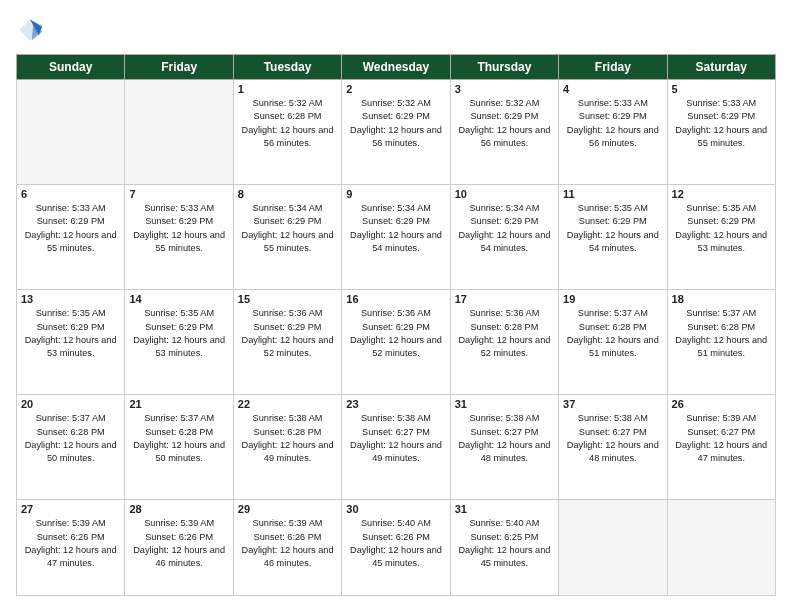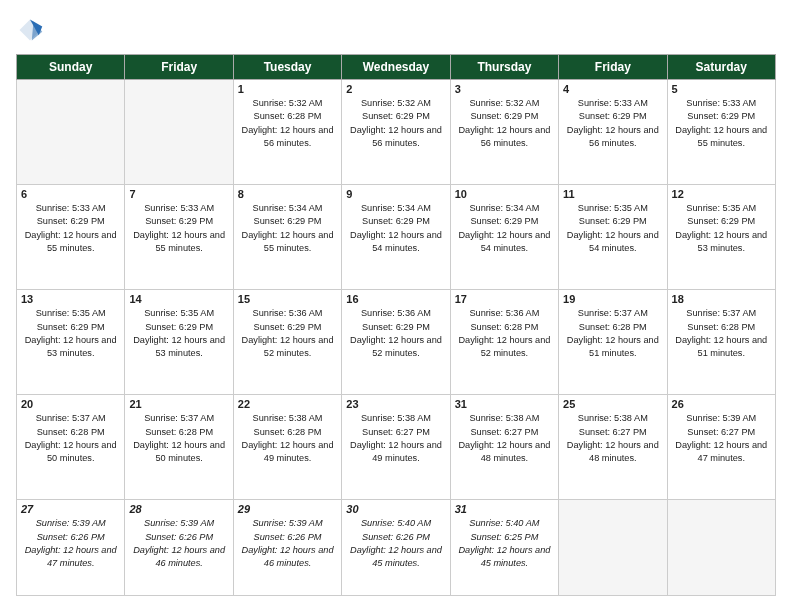--- a/index.html
+++ b/index.html
@@ -84,21 +84,20 @@
       font-size: 9.5px;
       color: #222;
       background: #fff;
       height: 88px;
     }
     .calendar td.empty {
       background: #f5f5f5;
     }
     .calendar tr:last-child td {
       height: 80px;
-      font-style: italic;
     }
     .day-num {
       font-size: 11px;
       font-weight: bold;
       margin-bottom: 2px;
       display: block;
     }
     .day-info {
       line-height: 1.45;
       font-size: 9.2px;
@@ -239,21 +238,21 @@
           </td>
           <td>
             <span class="day-num">23</span>
             <div class="day-info">Sunrise: 5:38 AM<br>Sunset: 6:27 PM<br>Daylight: 12 hours and 49 minutes.</div>
           </td>
           <td>
             <span class="day-num">31</span>
             <div class="day-info">Sunrise: 5:38 AM<br>Sunset: 6:27 PM<br>Daylight: 12 hours and 48 minutes.</div>
           </td>
           <td>
-            <span class="day-num">25</span>
+            <span class="day-num">37</span>
             <div class="day-info">Sunrise: 5:38 AM<br>Sunset: 6:27 PM<br>Daylight: 12 hours and 48 minutes.</div>
           </td>
           <td>
             <span class="day-num">26</span>
             <div class="day-info">Sunrise: 5:39 AM<br>Sunset: 6:27 PM<br>Daylight: 12 hours and 47 minutes.</div>
           </td>
         </tr>
         <tr>
           <td>
             <span class="day-num">27</span>

